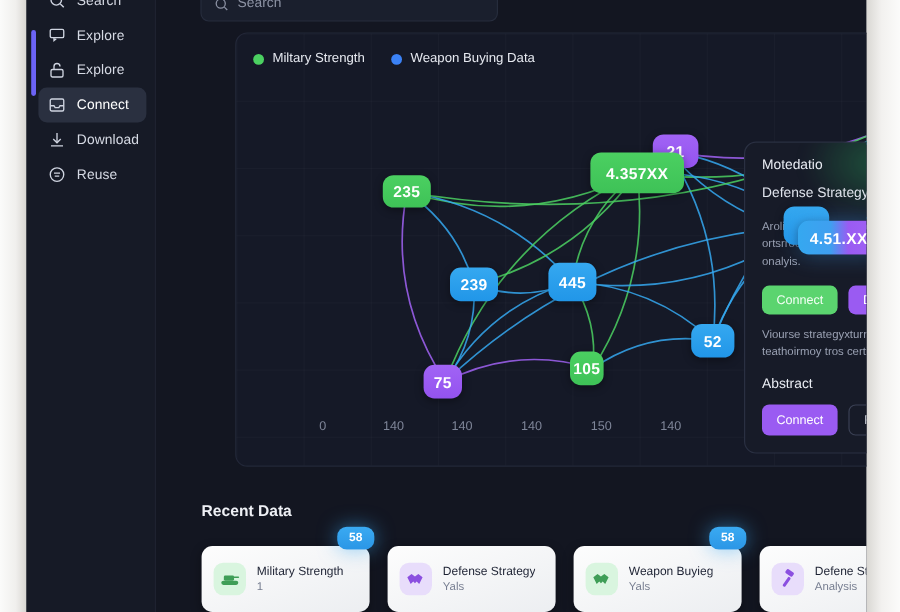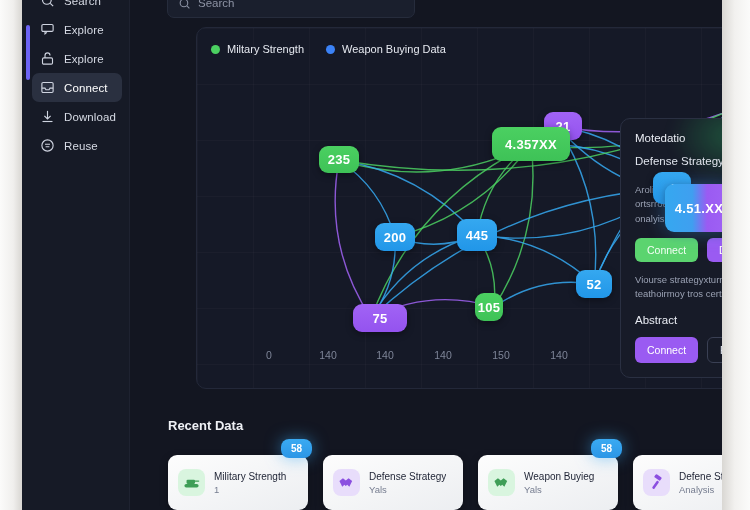--- a/index.html
+++ b/index.html
@@ -302,27 +302,27 @@
             <path d="M397,256 Q418.72,193.96 475,160" stroke="#35a8f0" stroke-width="1.4" fill="none" opacity=".85"></path>
             <path d="M297,279 Q233.3,259.9 174,290" stroke="#a163f5" stroke-width="1.4" fill="none" opacity=".85"></path>
             <path d="M174,290 Q301.1,170.82 475,160" stroke="#35a8f0" stroke-width="1.4" fill="none" opacity=".85"></path>
           </svg>
 
         <div id="nodes">
             <div class="node green" style="left: 122px; top: 118px; width: 40px; height: 27px; z-index: 3;">235</div>
             <div class="node green" style="left: 295px; top: 99px; width: 78px; height: 34px; z-index: 4;">4.357XX</div>
             <div class="node purple" style="left: 347px; top: 84px; width: 38px; height: 28px; z-index: 3;">21</div>
             <div class="node purple" style="left: 552px; top: 33px; width: 78px; height: 38px; z-index: 3;">4.421XXX</div>
-            <div class="node blue" style="left: 178px; top: 195px; width: 40px; height: 28px; z-index: 3;">200</div>
+            <div class="node blue" style="left: 178px; top: 195px; width: 40px; height: 28px; z-index: 3;">239</div>
             <div class="node blue" style="left: 260px; top: 191px; width: 40px; height: 32px; z-index: 3;">445</div>
             <div class="node blue" style="left: 456px; top: 144px; width: 38px; height: 32px; z-index: 3;">4</div>
-            <div class="node mixed" style="left: 468px; top: 156px; width: 68px; height: 48px; z-index: 6;">4.51.XX</div>
+            <div class="node mixed" style="left: 468px; top: 156px; width: 68px; height: 28px; z-index: 6;">4.51.XX</div>
             <div class="node blue" style="left: 379px; top: 242px; width: 36px; height: 28px; z-index: 3;">52</div>
             <div class="node green" style="left: 278px; top: 265px; width: 28px; height: 28px; z-index: 3;">105</div>
-            <div class="node purple" style="left: 156px; top: 276px; width: 54px; height: 28px; z-index: 3;">75</div>
+            <div class="node purple" style="left: 156px; top: 276px; width: 32px; height: 28px; z-index: 3;">75</div>
           </div>
         <div id="xticks">
             <div class="axis-lbl" style="left: 72px; top: 321px;">0</div>
             <div class="axis-lbl" style="left: 131px; top: 321px;">140</div>
             <div class="axis-lbl" style="left: 188px; top: 321px;">140</div>
             <div class="axis-lbl" style="left: 246px; top: 321px;">140</div>
             <div class="axis-lbl" style="left: 304px; top: 321px;">150</div>
             <div class="axis-lbl" style="left: 362px; top: 321px;">140</div>
           </div>
       </div>

